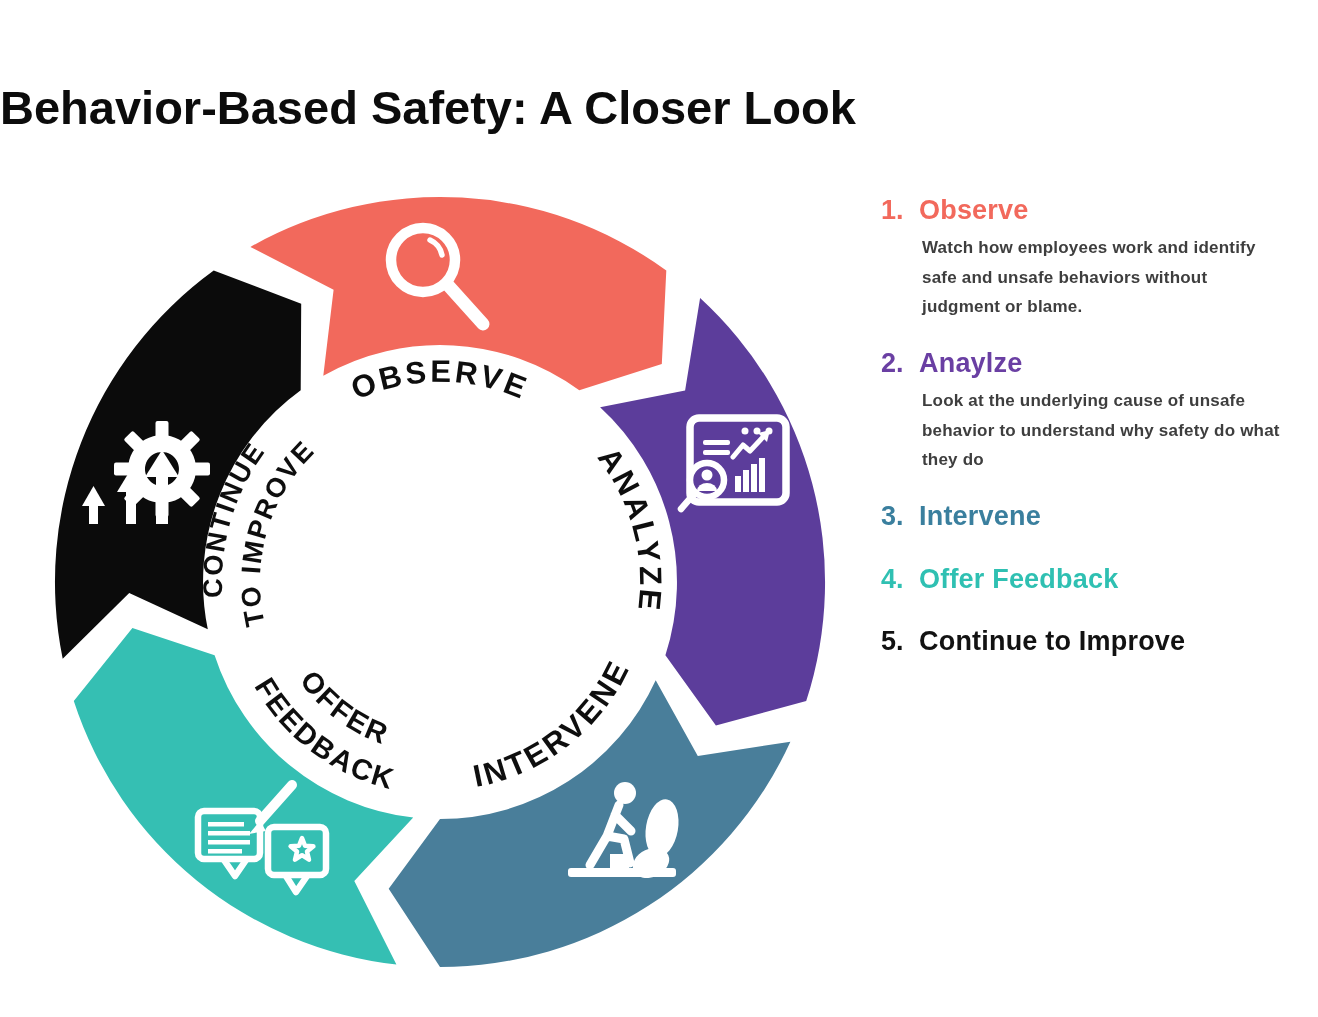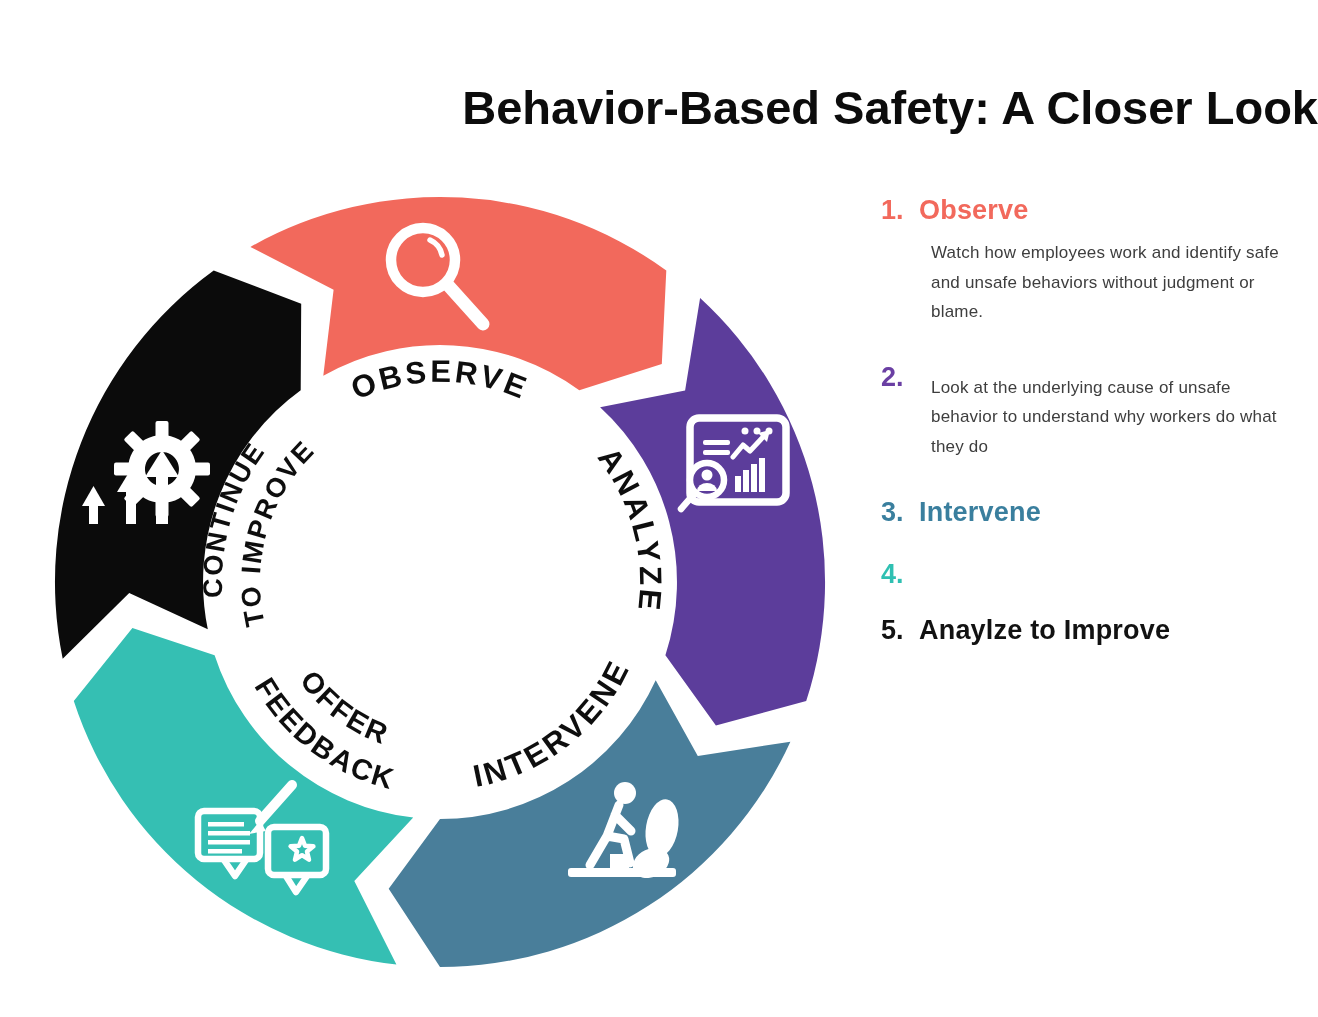--- a/index.html
+++ b/index.html
@@ -2,39 +2,39 @@
 <html><head>
 <meta charset="utf-8">
 <style>
   html,body{margin:0;padding:0;background:#fff;}
   body{
     width:1318px;height:1017px;position:relative;overflow:hidden;
     font-family:"Liberation Sans","DejaVu Sans",sans-serif;color:#222;
   }
   .title{
     position:absolute;top:80px;left:0;width:100%;margin:0;
-    text-align:right;font-size:47px;font-weight:800;color:#0c0c0c;
+    text-align:left;font-size:47px;font-weight:800;color:#0c0c0c;
     letter-spacing:0px;
   }
   .cycle-wrap{position:absolute;left:30px;top:172px;width:820px;height:820px;}
   .cycle-wrap svg{display:block;width:820px;height:820px;}
   .arc-label{fill:#0e0e0e;font-weight:bold;font-family:"Liberation Sans","DejaVu Sans",sans-serif;}
   .arc-big{font-size:31px;letter-spacing:3px;}
   .arc-mid{font-size:29px;letter-spacing:2px;}
   .arc-two{font-size:27px;letter-spacing:2px;}
   .steps{
     position:absolute;left:881px;top:194px;width:425px;
     display:flex;flex-direction:column;gap:23px;
   }
   .step{display:flex;align-items:flex-start;}
   .step-num{flex:0 0 38px;width:38px;font-size:27px;font-weight:bold;line-height:1.2;}
   .step-title{margin:0 0 7px 0;font-size:27px;font-weight:bold;letter-spacing:0.2px;line-height:1.2;}
   .step-desc{
-    margin:12px;font-size:17px;line-height:1.72;color:#3e3e3e;
-    max-width:368px;letter-spacing:0.2px;
+    margin:3px;font-size:17px;line-height:1.72;color:#3e3e3e;
+    max-width:368px;letter-spacing:0.2px;font-weight:bold;
   }
 </style>
 </head>
 <body>
 
 <h1 class="title">Behavior-Based Safety: A Closer Look</h1>
 
 <div class="cycle-wrap">
   <svg viewBox="0 0 820 820">
     <defs>
@@ -151,33 +151,35 @@
   <div class="step">
     <span class="step-num" style="color: rgb(242, 105, 92);">1.</span>
     <div class="step-body">
       <h2 class="step-title" style="color: rgb(242, 105, 92);">Observe</h2>
       <p class="step-desc">Watch how employees work and identify safe and unsafe behaviors without judgment or blame.</p>
     </div>
   </div>
   <div class="step">
     <span class="step-num" style="color: rgb(106, 63, 163);">2.</span>
     <div class="step-body">
-      <p class="step-desc">Look at the underlying cause of unsafe behavior to understand why workers do what they do</p>
+      <h2 class="step-title" style="color: rgb(106, 63, 163);">Anaylze</h2>
+      <p class="step-desc">Look at the underlying cause of unsafe behavior to understand why safety do what they do</p>
     </div>
   </div>
   <div class="step">
     <span class="step-num" style="color: rgb(58, 127, 158);">3.</span>
     <div class="step-body">
       <h2 class="step-title" style="color: rgb(58, 127, 158);">Intervene</h2>
     </div>
   </div>
   <div class="step">
     <span class="step-num" style="color: rgb(47, 192, 178);">4.</span>
     <div class="step-body">
+      <h2 class="step-title" style="color: rgb(47, 192, 178);">Offer Feedback</h2>
     </div>
   </div>
   <div class="step">
     <span class="step-num" style="color: rgb(18, 18, 18);">5.</span>
     <div class="step-body">
-      <h2 class="step-title" style="color: rgb(18, 18, 18);">Anaylze to Improve</h2>
+      <h2 class="step-title" style="color: rgb(18, 18, 18);">Continue to Improve</h2>
     </div>
   </div>
 </div>
 
 </body></html>

